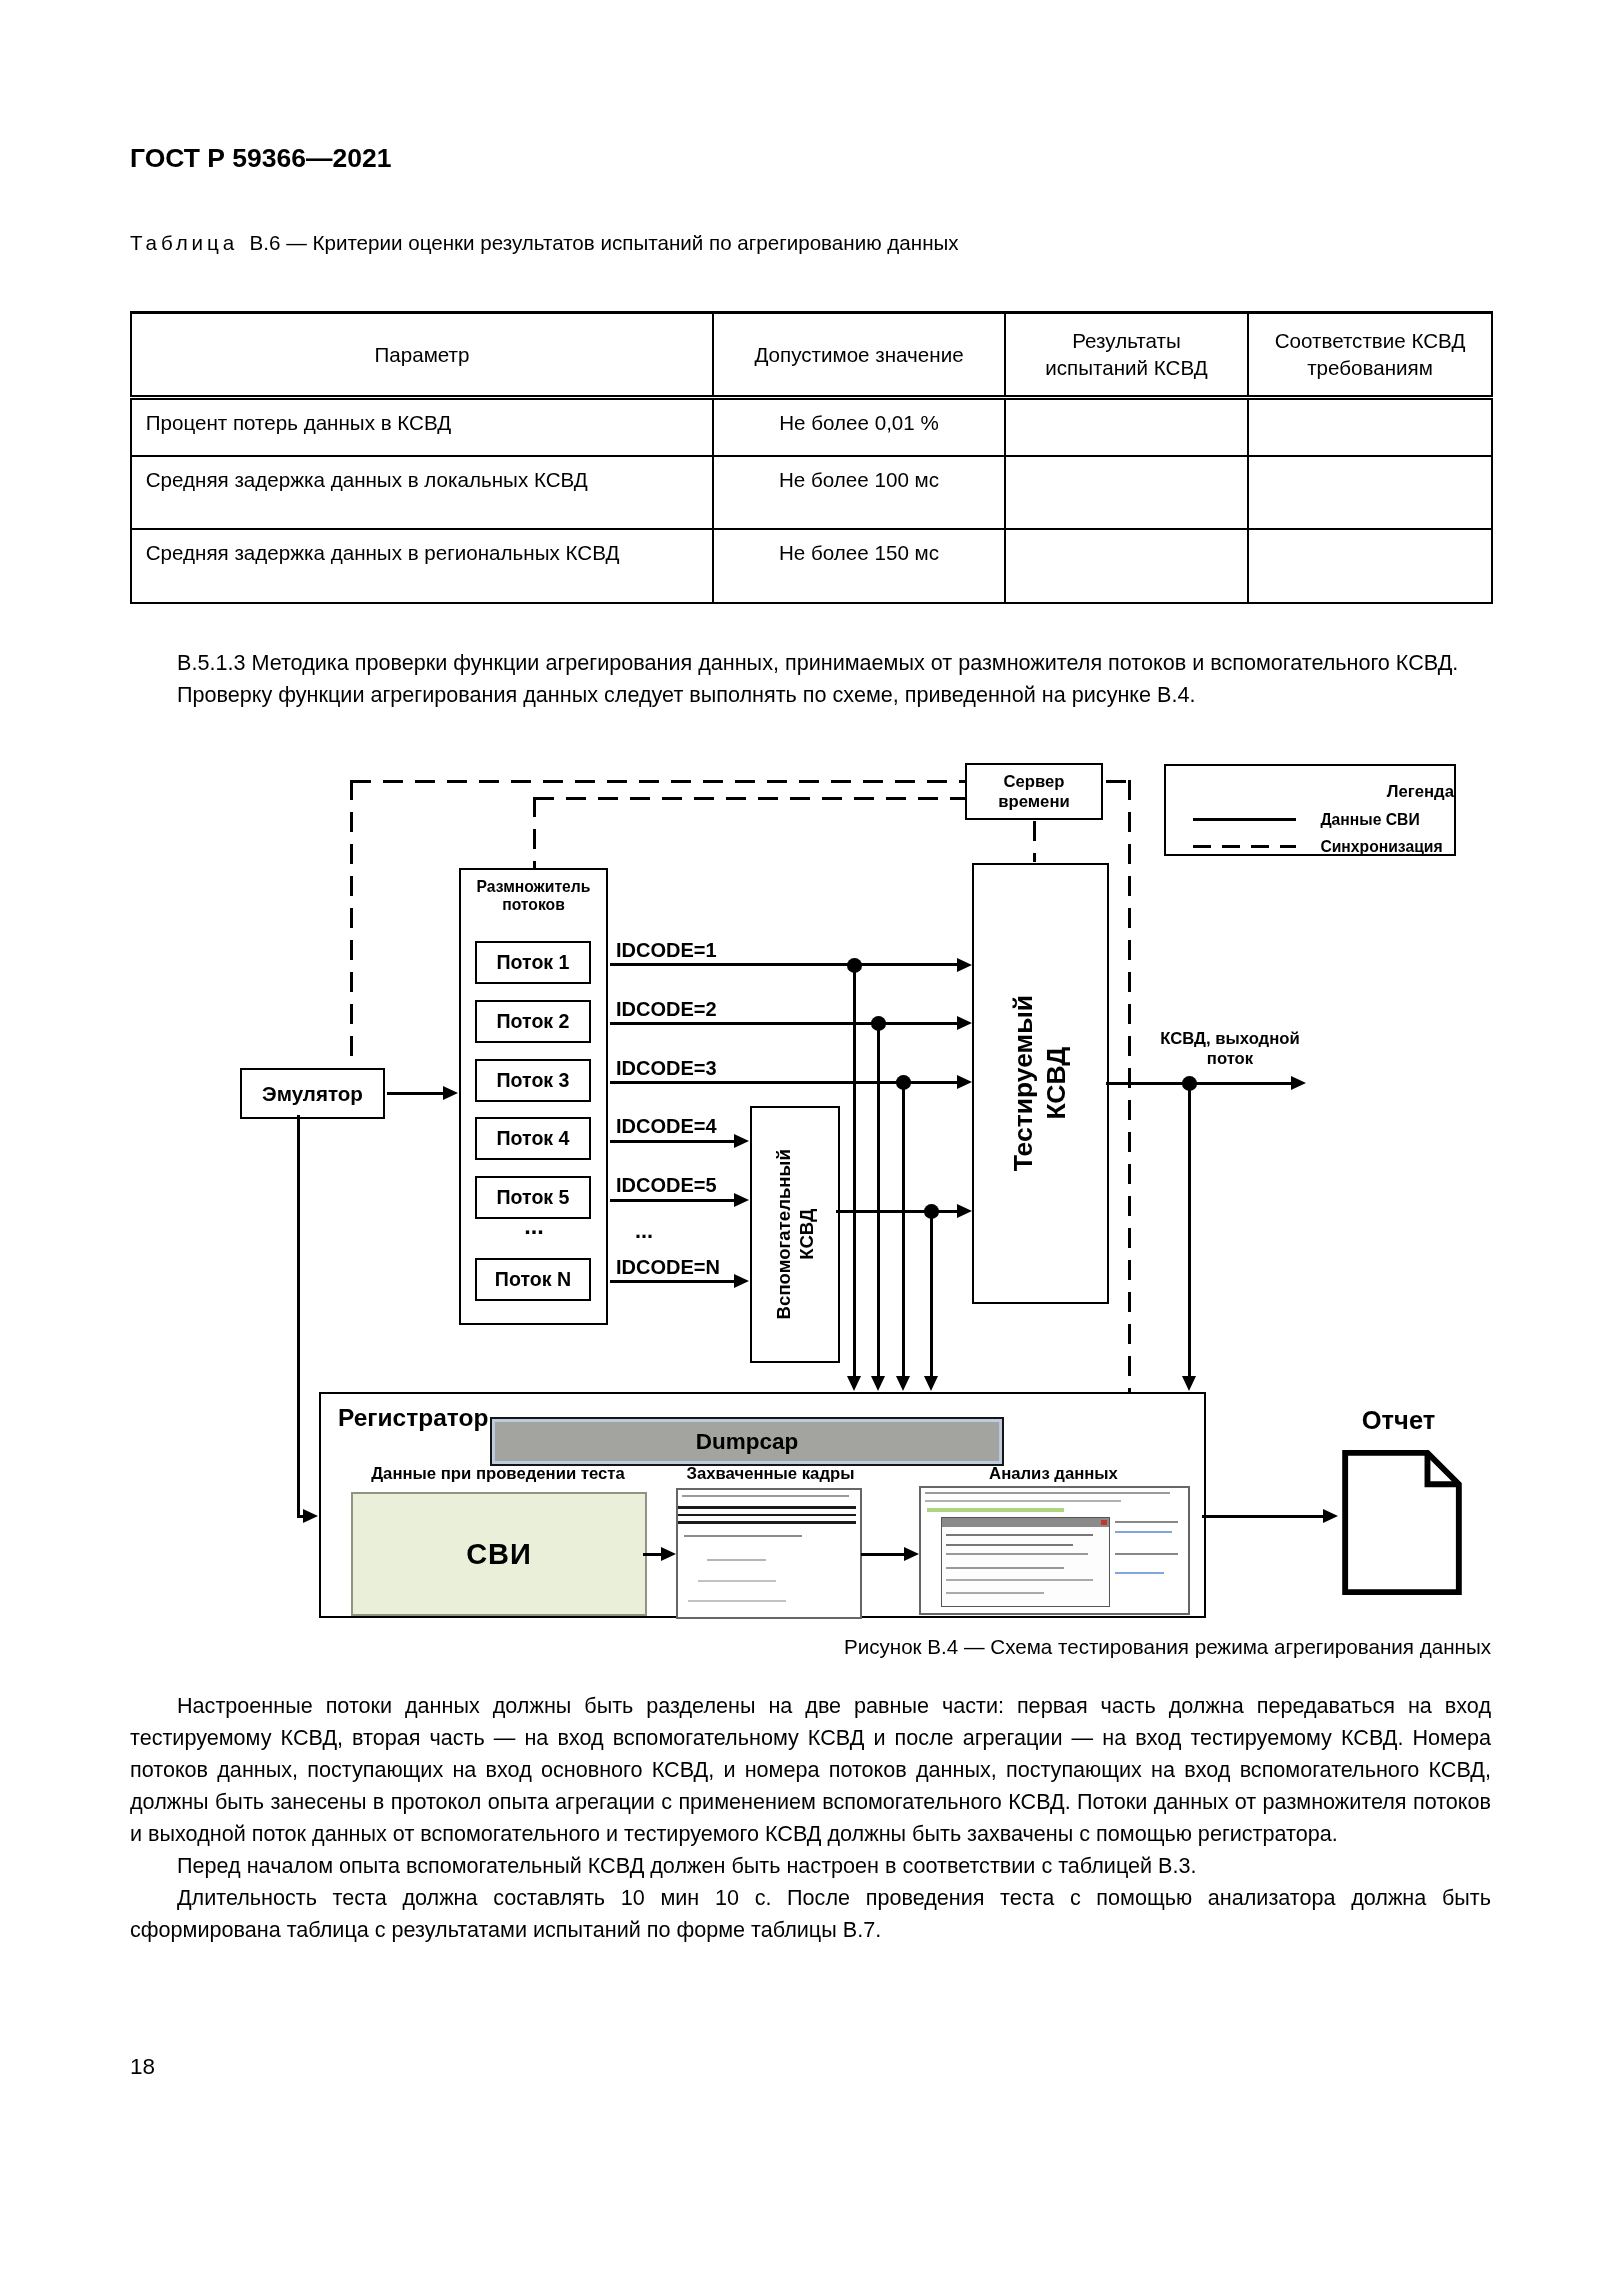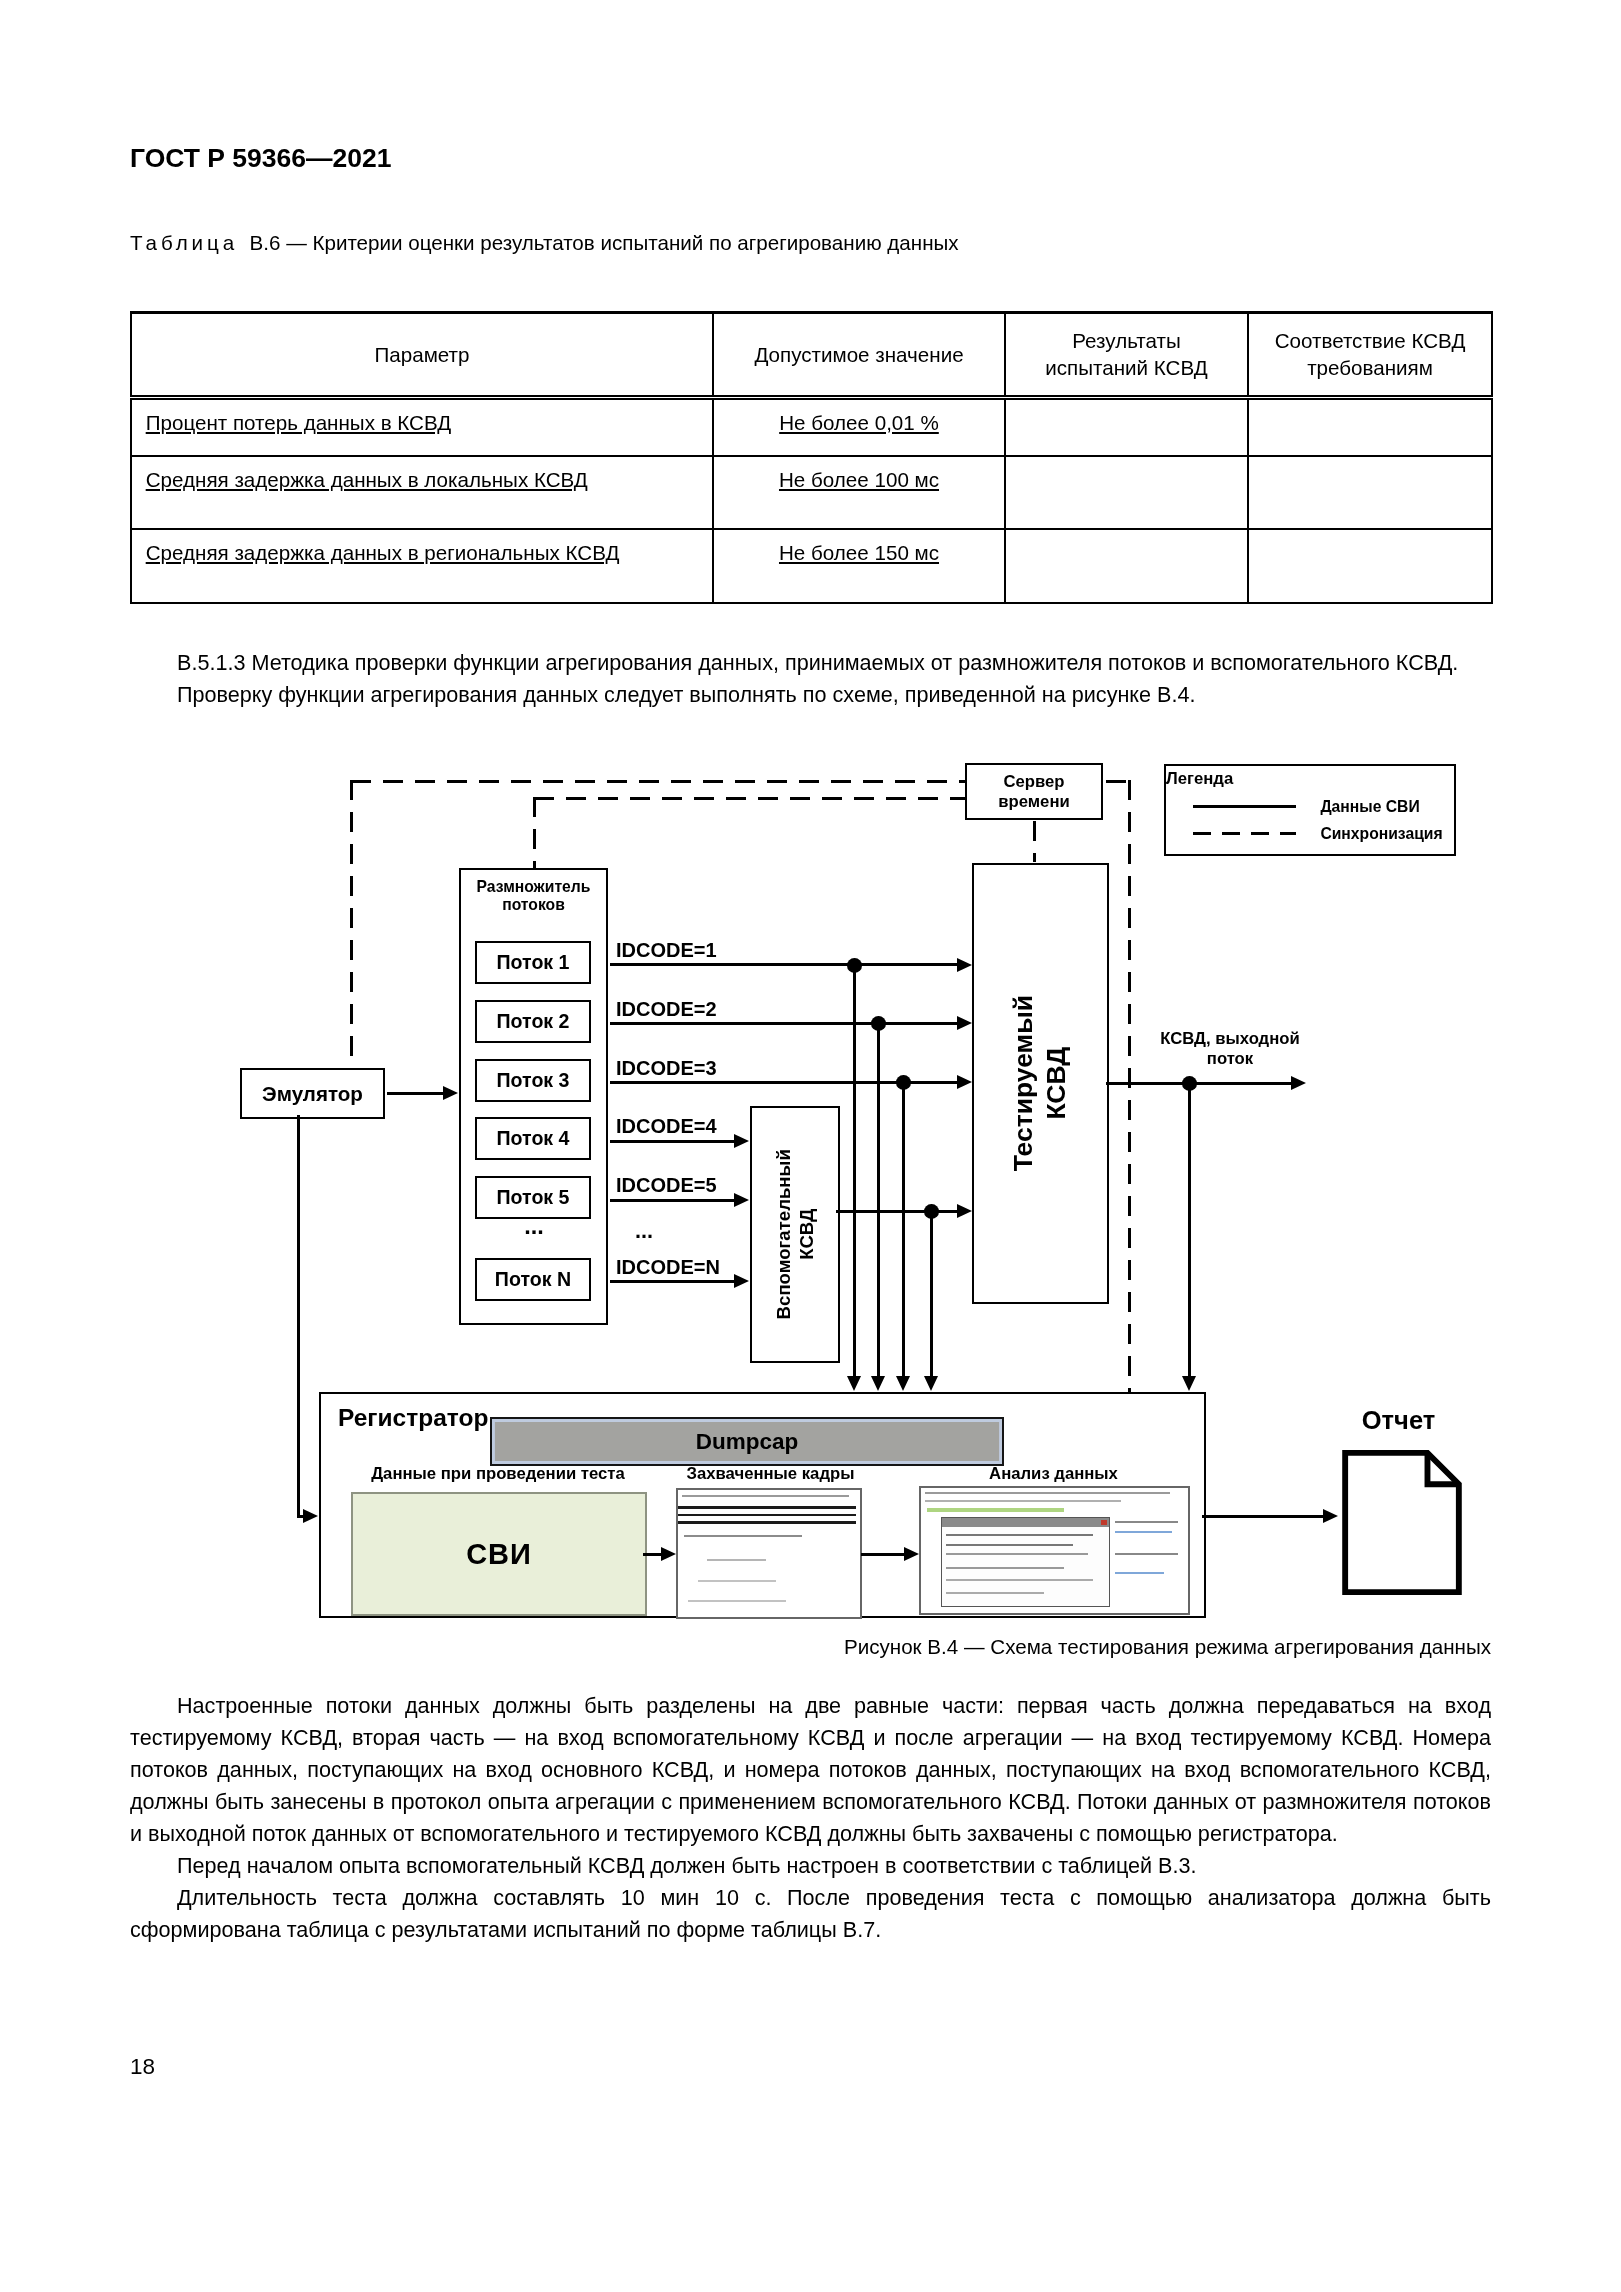--- a/index.html
+++ b/index.html
@@ -8,42 +8,42 @@
   .abs{position:absolute;}
   .doc-header{left:130px;top:143px;font-size:26.5px;font-weight:bold;}
   .tbl-caption{left:130px;top:231px;font-size:20.6px;}
   .tbl-caption .spaced{letter-spacing:3.9px;}
   table.gost{position:absolute;left:130px;top:269px;width:1361px;border-collapse:collapse;
              font-size:20.6px;line-height:1.32;table-layout:fixed;}
   table.gost th,table.gost td{border:2px solid #000;}
   table.gost{border-top:3.9px solid #000;margin-top:42px;}
   table.gost th{font-weight:normal;text-align:center;vertical-align:middle;
                 white-space:pre-line;height:73px;border-bottom:5.9px double #000;padding:3.9px 7.8px;}
-  table.gost td{vertical-align:top;padding:8.8px 9.8px 5.9px 13.7px;text-decoration:underline;}
+  table.gost td{vertical-align:top;padding:8.8px 9.8px 5.9px 13.7px;}
   table.gost td.val{text-align:center;padding:8.8px 5.9px 5.9px 5.9px;}
   table.gost td.param{text-align:justify;}
   .para{left:130px;width:1361px;font-size:21.6px;line-height:32px;text-align:justify;}
   .para p{margin:0;text-indent:47px;}
   
   .ln{position:absolute;background:#000;}
   .dash-h{position:absolute;height:2.9px;background:repeating-linear-gradient(90deg,#000 0 19.6px,transparent 19.6px 32px);}
   .dash-v{position:absolute;width:2.9px;background:repeating-linear-gradient(180deg,#000 0 19.6px,transparent 19.6px 32px);}
   .arr-r{position:absolute;width:0;height:0;border-top:7.8px solid transparent;
          border-bottom:7.8px solid transparent;border-left:15.7px solid #000;}
   .arr-d{position:absolute;width:0;height:0;border-left:7.8px solid transparent;
          border-right:7.8px solid transparent;border-top:15.7px solid #000;}
   .dot{position:absolute;width:14.7px;height:14.7px;border-radius:50%;background:#000;}
   .nbox{position:absolute;border:2.9px solid #000;background:#fff;display:flex;
         align-items:center;justify-content:center;text-align:center;font-weight:bold;white-space:pre-line;}
   .vtext{transform:rotate(-90deg);white-space:pre-line;text-align:center;font-weight:bold;
          width:max-content;line-height:1.25;}
   .idc{position:absolute;font-size:20px;font-weight:bold;}
   .lbl{position:absolute;font-weight:bold;}
   .legend{position:absolute;left:1164px;top:764px;width:288px;height:88px;border:2px solid #000;background:#fff;}
-  .legend-title{text-align:left;font-weight:bold;font-size:16.7px;margin-top:3px;}
+  .legend-title{text-align:right;font-weight:bold;font-size:16.7px;margin-top:16px;}
   .legend-row{display:flex;align-items:center;gap:24px;margin:8.8px 0 0 27.4px;font-weight:bold;font-size:15.7px;}
   .lg-solid{width:103px;height:2.9px;background:#000;}
   .lg-dash{width:103px;height:2.9px;background:repeating-linear-gradient(90deg,#000 0 17.6px,transparent 17.6px 29px);}
   .dumpcap{position:absolute;left:490px;top:1417px;width:510px;height:45px;background:#a3a3a0;
            border:2.9px solid #151515;box-shadow:inset 0 0 0 2.9px #bfcbdf;display:flex;align-items:center;
            justify-content:center;font-size:22.5px;font-weight:bold;}
   .svi{position:absolute;left:351px;top:1492px;width:292px;height:120px;background:#e9efd9;
        border:2px solid #8e9382;display:flex;align-items:center;justify-content:center;
        font-size:29px;font-weight:bold;letter-spacing:1px;}
   .thumb{position:absolute;background:#fff;border:2px solid #666;}

